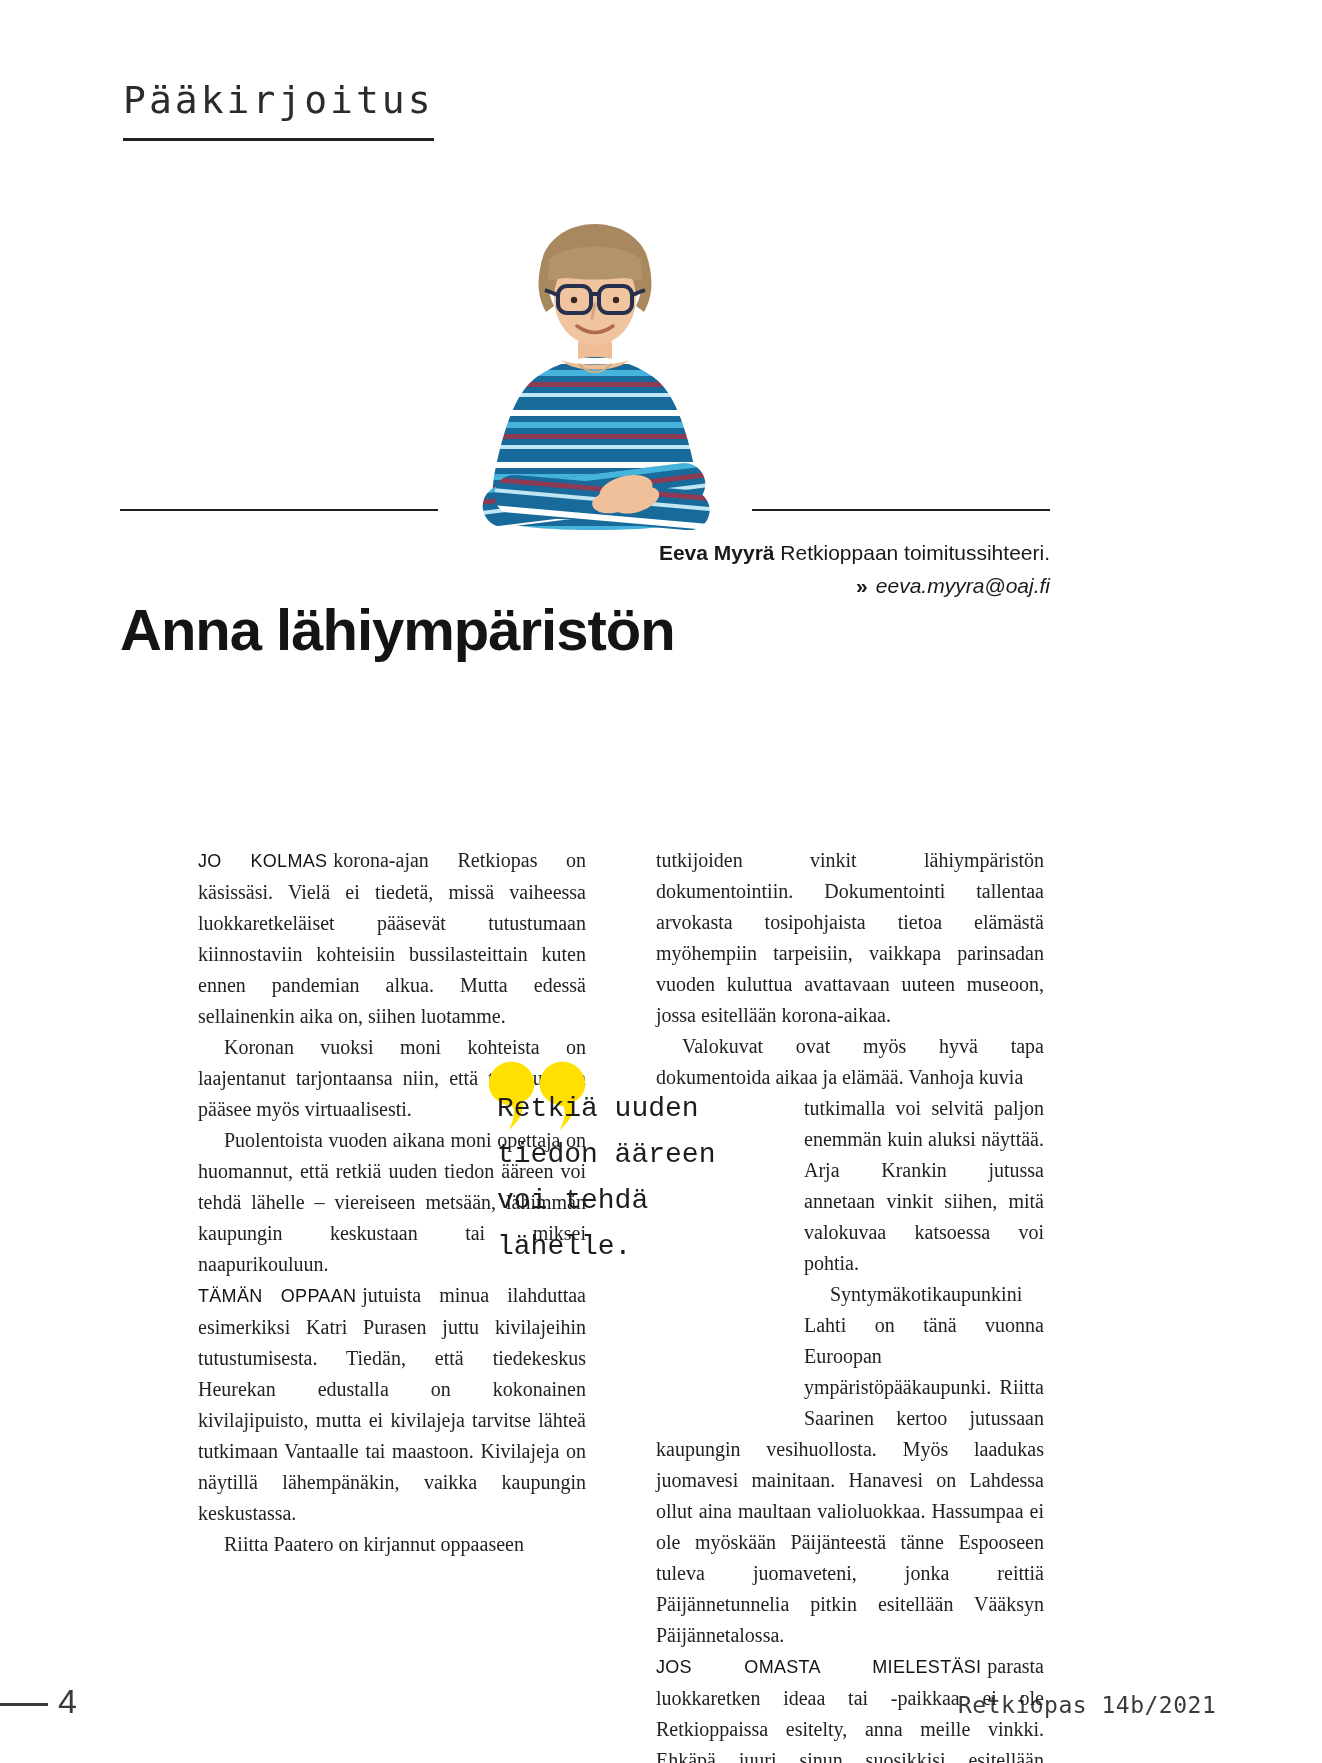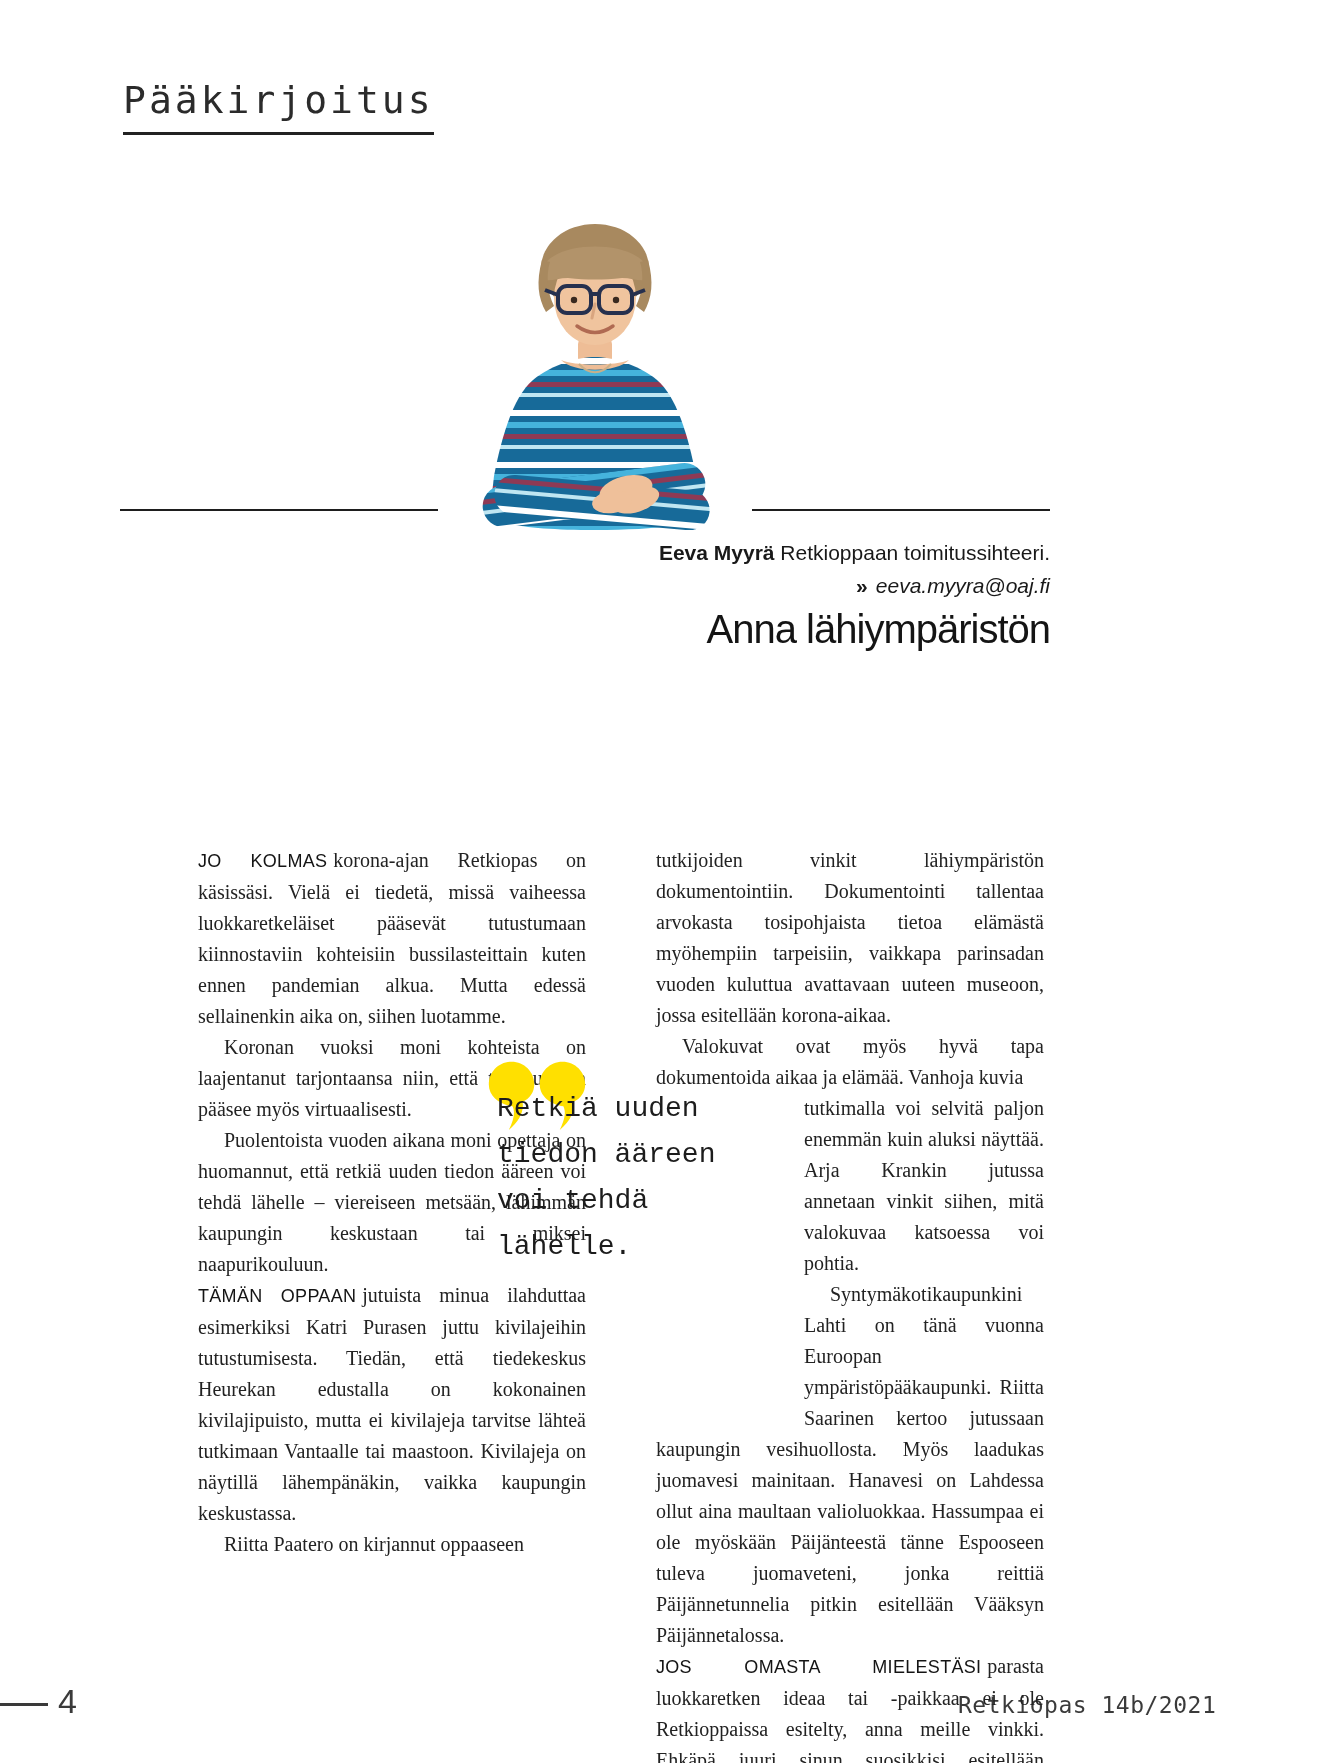--- a/index.html
+++ b/index.html
@@ -11,21 +11,21 @@
     font-family:"Liberation Serif","DejaVu Serif",serif;
     color:#222222;
   }
 
   
   .section-head{
     position:absolute;left:123px;top:78px;
     font-family:"DejaVu Sans Mono","Liberation Mono",monospace;
     font-size:38px;font-weight:400;color:#2b2b2b;
     letter-spacing:3px;
-    padding-bottom:10px;
+    padding-bottom:16px;
     border-bottom:3px solid #222;
     white-space:nowrap;
     text-align:right;
   }
 
   
   .top-rule{
     position:absolute;left:120px;top:509px;width:930px;height:2px;
     background:#1e1e1e;z-index:1;
   }
@@ -43,23 +43,23 @@
     font-size:21px;color:#191919;
   }
   .byline .name{font-weight:700;}
   .byline-email{margin-top:9px;font-size:21px;}
   .byline-email .marker{font-weight:700;font-style:normal;margin-right:8px;}
   .byline-email .email{font-style:italic;}
 
   
   .headline{
     position:absolute;left:120px;top:598px;width:930px;
-    text-align:right;z-index:3;
-    font-family:"Liberation Sans",sans-serif;
-    font-weight:400;font-size:40px;line-height:63px;
+    text-align:left;z-index:3;
+    font-family:"Liberation Sans",sans-serif;
+    font-weight:700;font-size:58px;line-height:63px;
     letter-spacing:-1px;color:#141414;
   }
 
   
   .columns{
     position:absolute;left:198px;top:845px;width:846px;
     display:flex;gap:70px;z-index:2;
   }
   .col{width:388px;}
   .col p{

